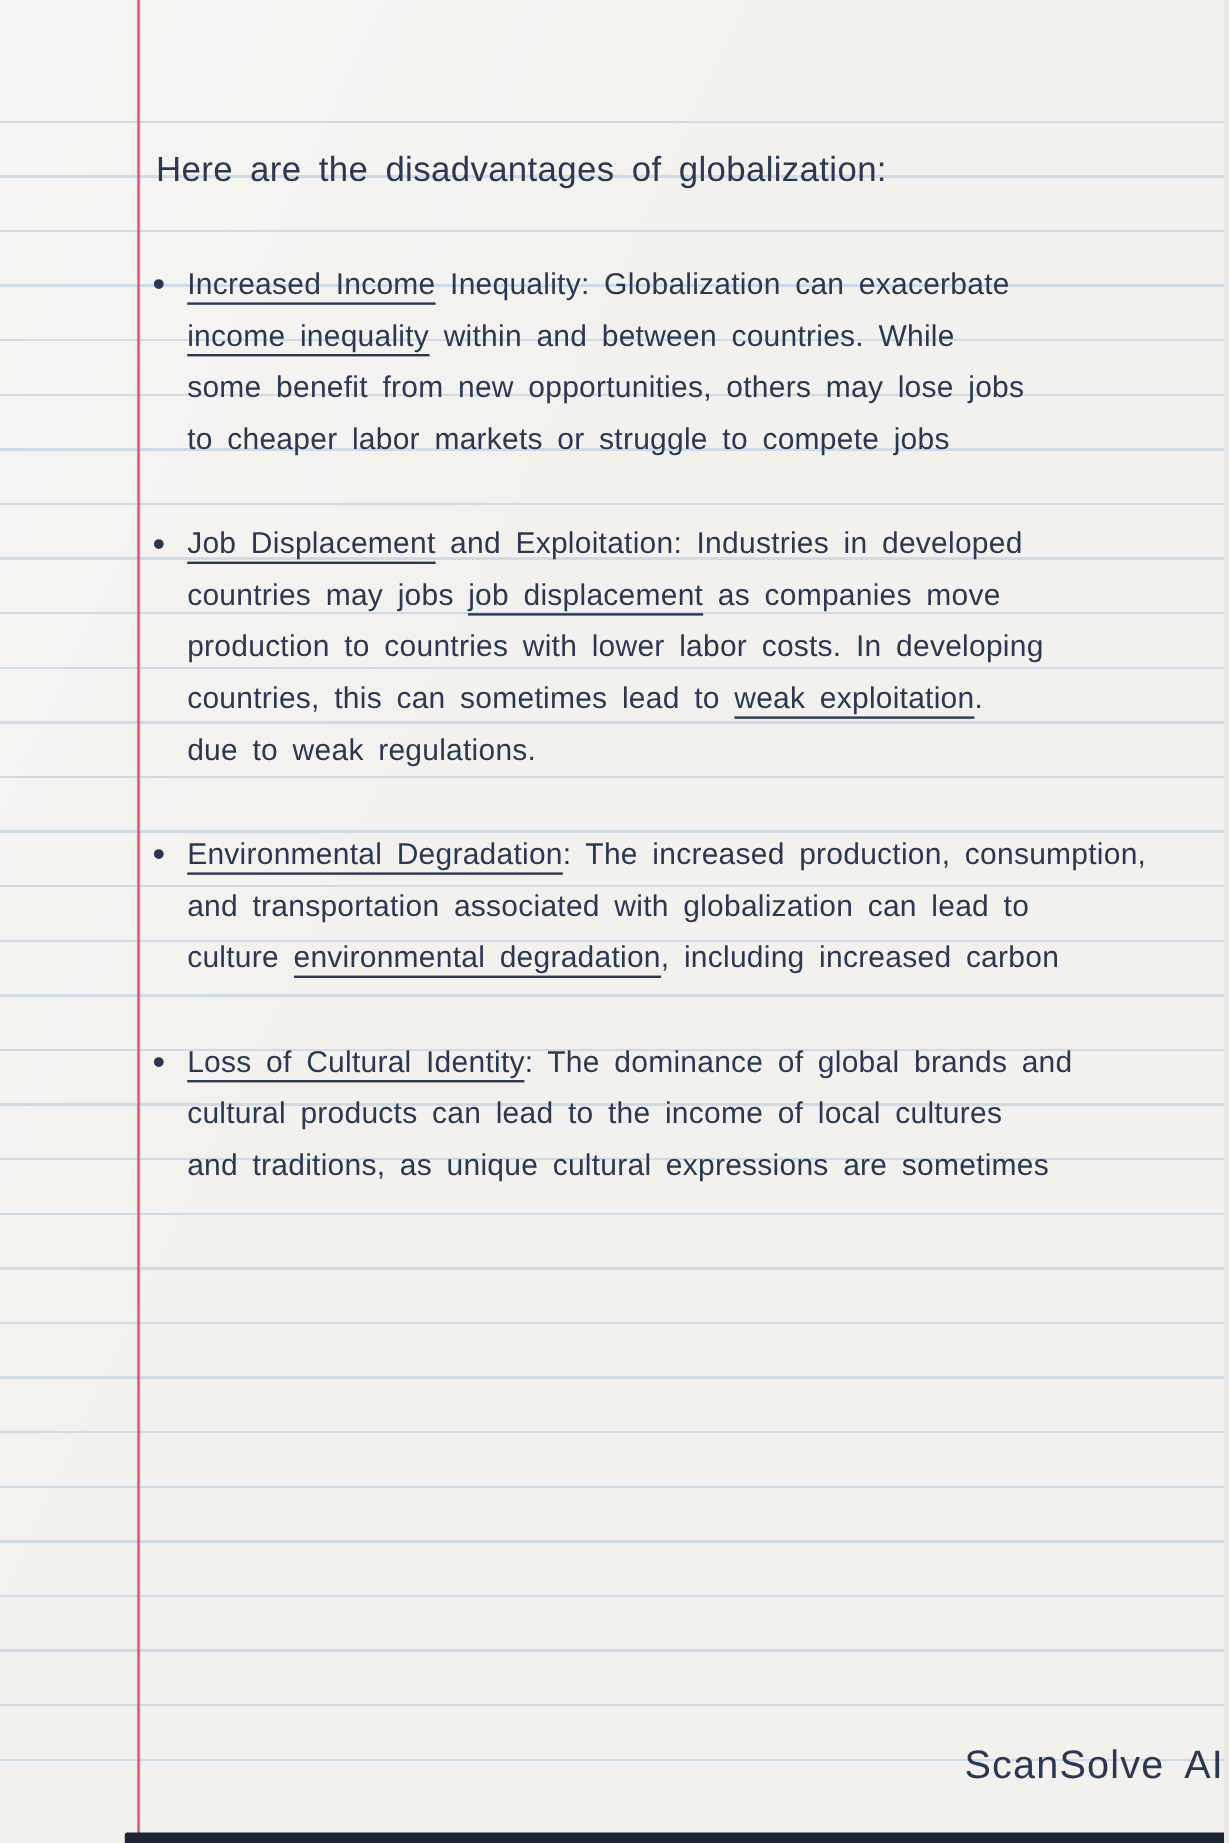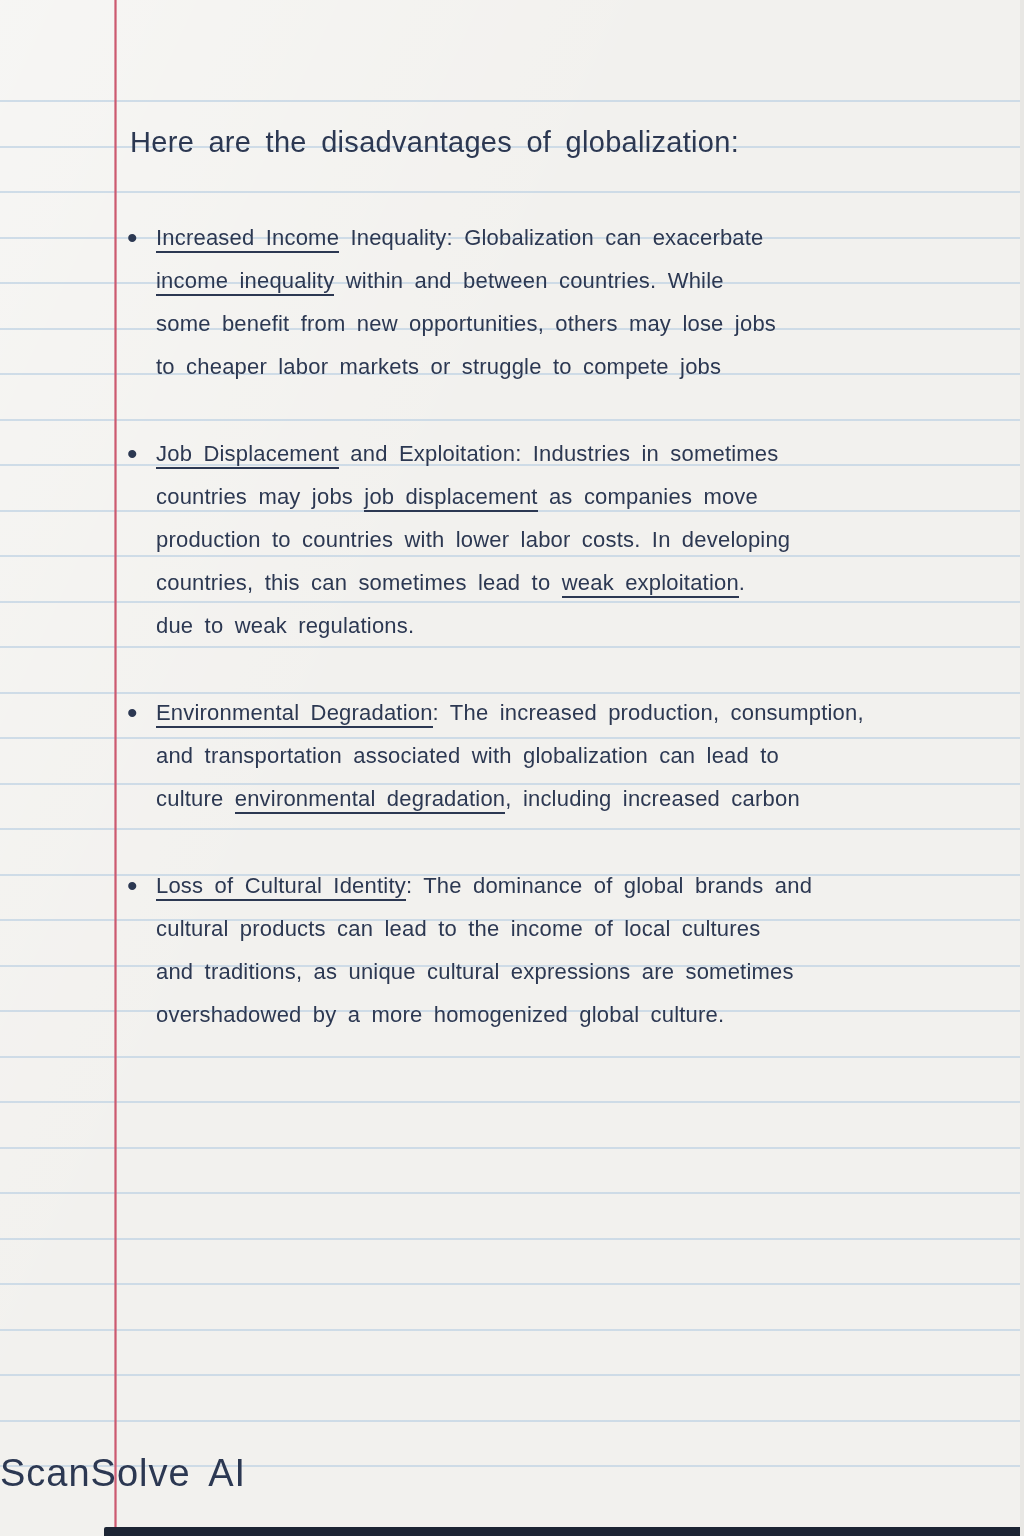--- a/index.html
+++ b/index.html
@@ -55,32 +55,32 @@
   .bullet{
     display:flex;align-items:flex-start;
     margin-bottom:44px;
   }
   .dot{
     flex:0 0 29px;
     font-size:30px;line-height:43px;
   }
   .bullet-text{flex:1 1 auto;min-width:0;}
   .line{
-    font-size:22px;line-height:43px;
+    font-size:25px;line-height:43px;
     letter-spacing:.2px;word-spacing:5px;
     white-space:nowrap;
   }
   .u{
     border-bottom:2.5px solid var(--ink);
     padding-bottom:1px;
   }
   .footer{
     position:absolute;top:1452px;left:0;width:100%;
-    text-align:left;
-    font-size:38px;letter-spacing:1px;word-spacing:8px;
+    text-align:right;
+    font-size:33px;letter-spacing:1px;word-spacing:8px;
   }
 </style>
 </head>
 <body>
 
 <div class="page">
   <div class="ruled-lines"></div>
   <div class="margin-line"></div>
   <div class="title">Here are the disadvantages of globalization:</div>
   <div class="bullets">
@@ -89,40 +89,39 @@
         <div class="bullet-text">
           <div class="line"><span class="u">Increased Income</span><span> Inequality: Globalization can exacerbate</span></div>
           <div class="line"><span class="u">income inequality</span><span> within and between countries. While</span></div>
           <div class="line"><span>some benefit from new opportunities, others may lose jobs</span></div>
           <div class="line"><span>to cheaper labor markets or struggle to compete jobs</span></div>
         </div>
       </div>
       <div class="bullet">
         <span class="dot">•</span>
         <div class="bullet-text">
-          <div class="line"><span class="u">Job Displacement</span><span> and Exploitation: Industries in sometimes</span></div>
+          <div class="line"><span class="u">Job Displacement</span><span> and Exploitation: Industries in developed</span></div>
           <div class="line"><span>countries may jobs </span><span class="u">job displacement</span><span> as companies move</span></div>
           <div class="line"><span>production to countries with lower labor costs. In developing</span></div>
           <div class="line"><span>countries, this can sometimes lead to </span><span class="u">weak exploitation</span><span>.</span></div>
           <div class="line"><span>due to weak regulations.</span></div>
         </div>
       </div>
       <div class="bullet">
         <span class="dot">•</span>
         <div class="bullet-text">
           <div class="line"><span class="u">Environmental Degradation</span><span>: The increased production, consumption,</span></div>
           <div class="line"><span>and transportation associated with globalization can lead to</span></div>
           <div class="line"><span>culture </span><span class="u">environmental degradation</span><span>, including increased carbon</span></div>
         </div>
       </div>
       <div class="bullet">
         <span class="dot">•</span>
         <div class="bullet-text">
           <div class="line"><span class="u">Loss of Cultural Identity</span><span>: The dominance of global brands and</span></div>
           <div class="line"><span>cultural products can lead to the income of local cultures</span></div>
           <div class="line"><span>and traditions, as unique cultural expressions are sometimes</span></div>
-          <div class="line"><span>overshadowed by a more homogenized global culture.</span></div>
         </div>
       </div>
     </div>
   <div class="footer">ScanSolve AI</div>
   <div class="bottom-edge"></div>
 </div>
 
 </body></html>

